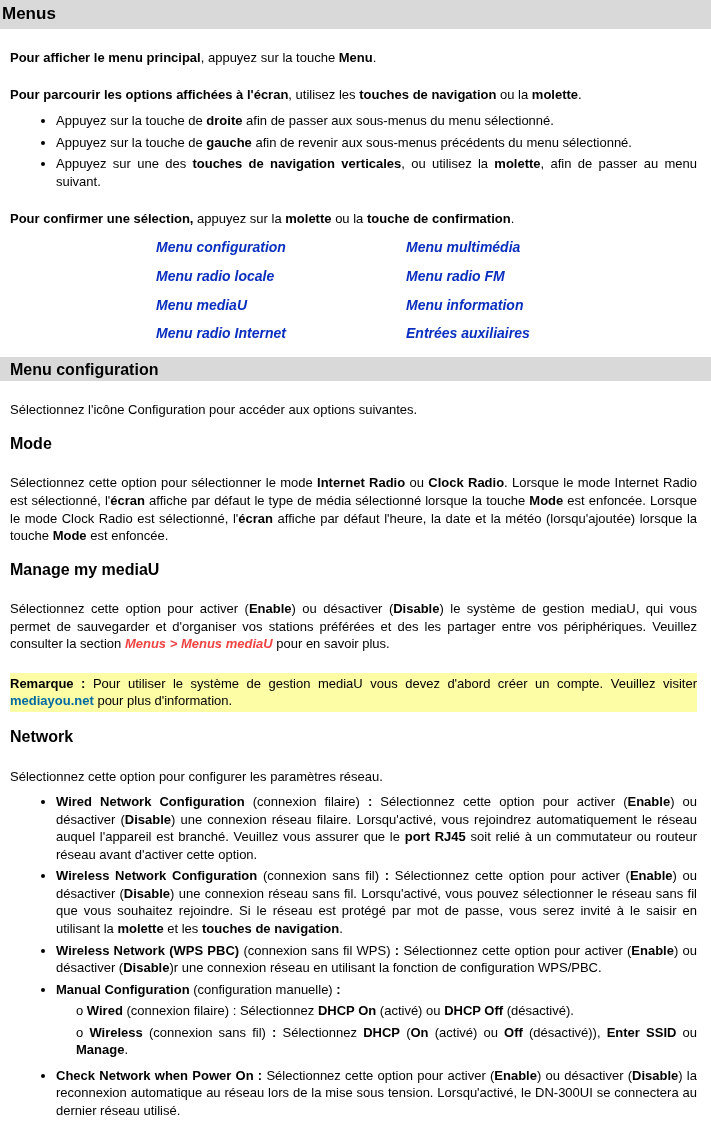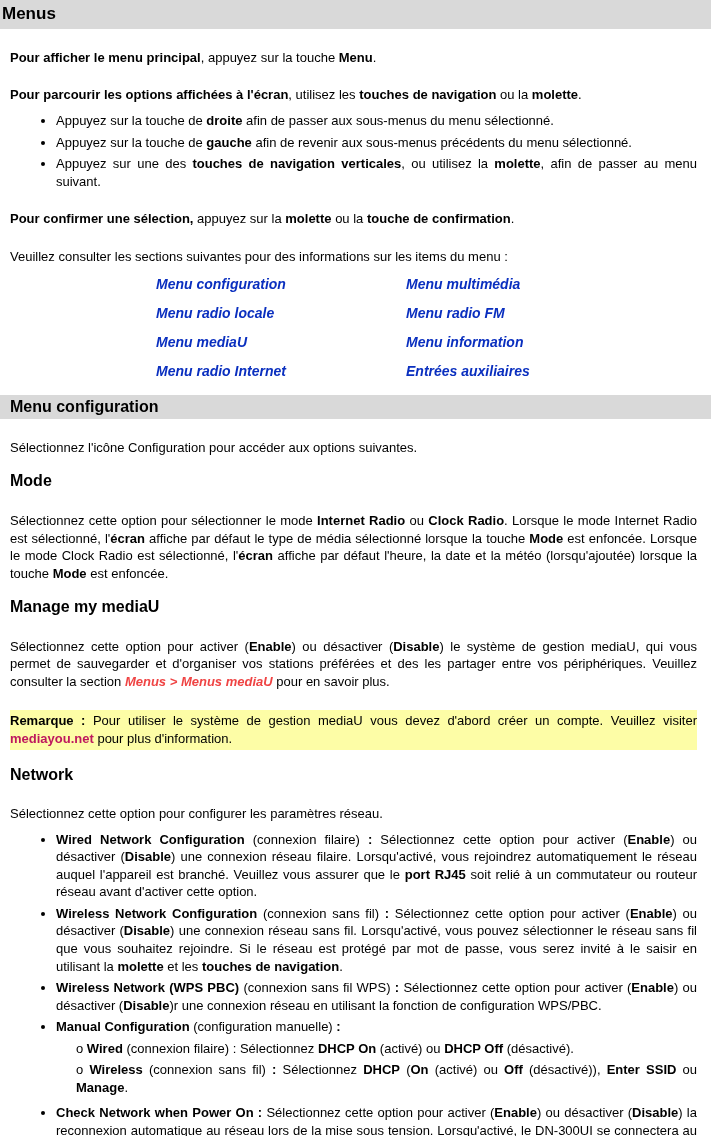--- a/index.html
+++ b/index.html
@@ -59,21 +59,21 @@
   .subhead {
     font-size: 16px;
     font-weight: bold;
     margin: 14px 0 2px 0;
   }
   .highlight {
     background: #fdfda6;
     padding: 2px 0;
     text-align: justify;
   }
-  .highlight .link { color: #be185d; font-weight: bold; }
+  .highlight .link { color: #0369a1; font-weight: bold; }
   .page-num {
     color: #bbb;
     font-size: 15px;
     margin-top: 18px;
     margin-left: -8px;
   }
 </style>
 </head>
 <body>
 
@@ -93,21 +93,20 @@
   <ul>
     <li><span>Appuyez sur la touche de </span><span class="b">droite</span><span> afin de passer aux sous-menus du menu sélectionné.</span></li>
     <li><span>Appuyez sur la touche de </span><span class="b">gauche</span><span> afin de revenir aux sous-menus précédents du menu sélectionné.</span></li>
     <li><span>Appuyez sur une des </span><span class="b">touches de navigation verticales</span><span>, ou utilisez la </span><span class="b">molette</span><span>, afin de passer au menu suivant.</span></li>
   </ul>
 
   <p>
     <span class="b">Pour confirmer une sélection,</span><span> appuyez sur la </span><span class="b">molette</span><span> ou la </span><span class="b">touche de confirmation</span><span>.</span>
   </p>
 
-  <p>Veuillez consulter les sections suivantes pour des informations sur les items du menu :</p>
 
   <div class="menu-links">
     <span>Menu configuration</span>
     <span>Menu multimédia</span>
     <span>Menu radio locale</span>
     <span>Menu radio FM</span>
     <span>Menu  mediaU</span>
     <span>Menu information</span>
     <span>Menu  radio Internet</span>
     <span>Entrées auxiliaires</span>

